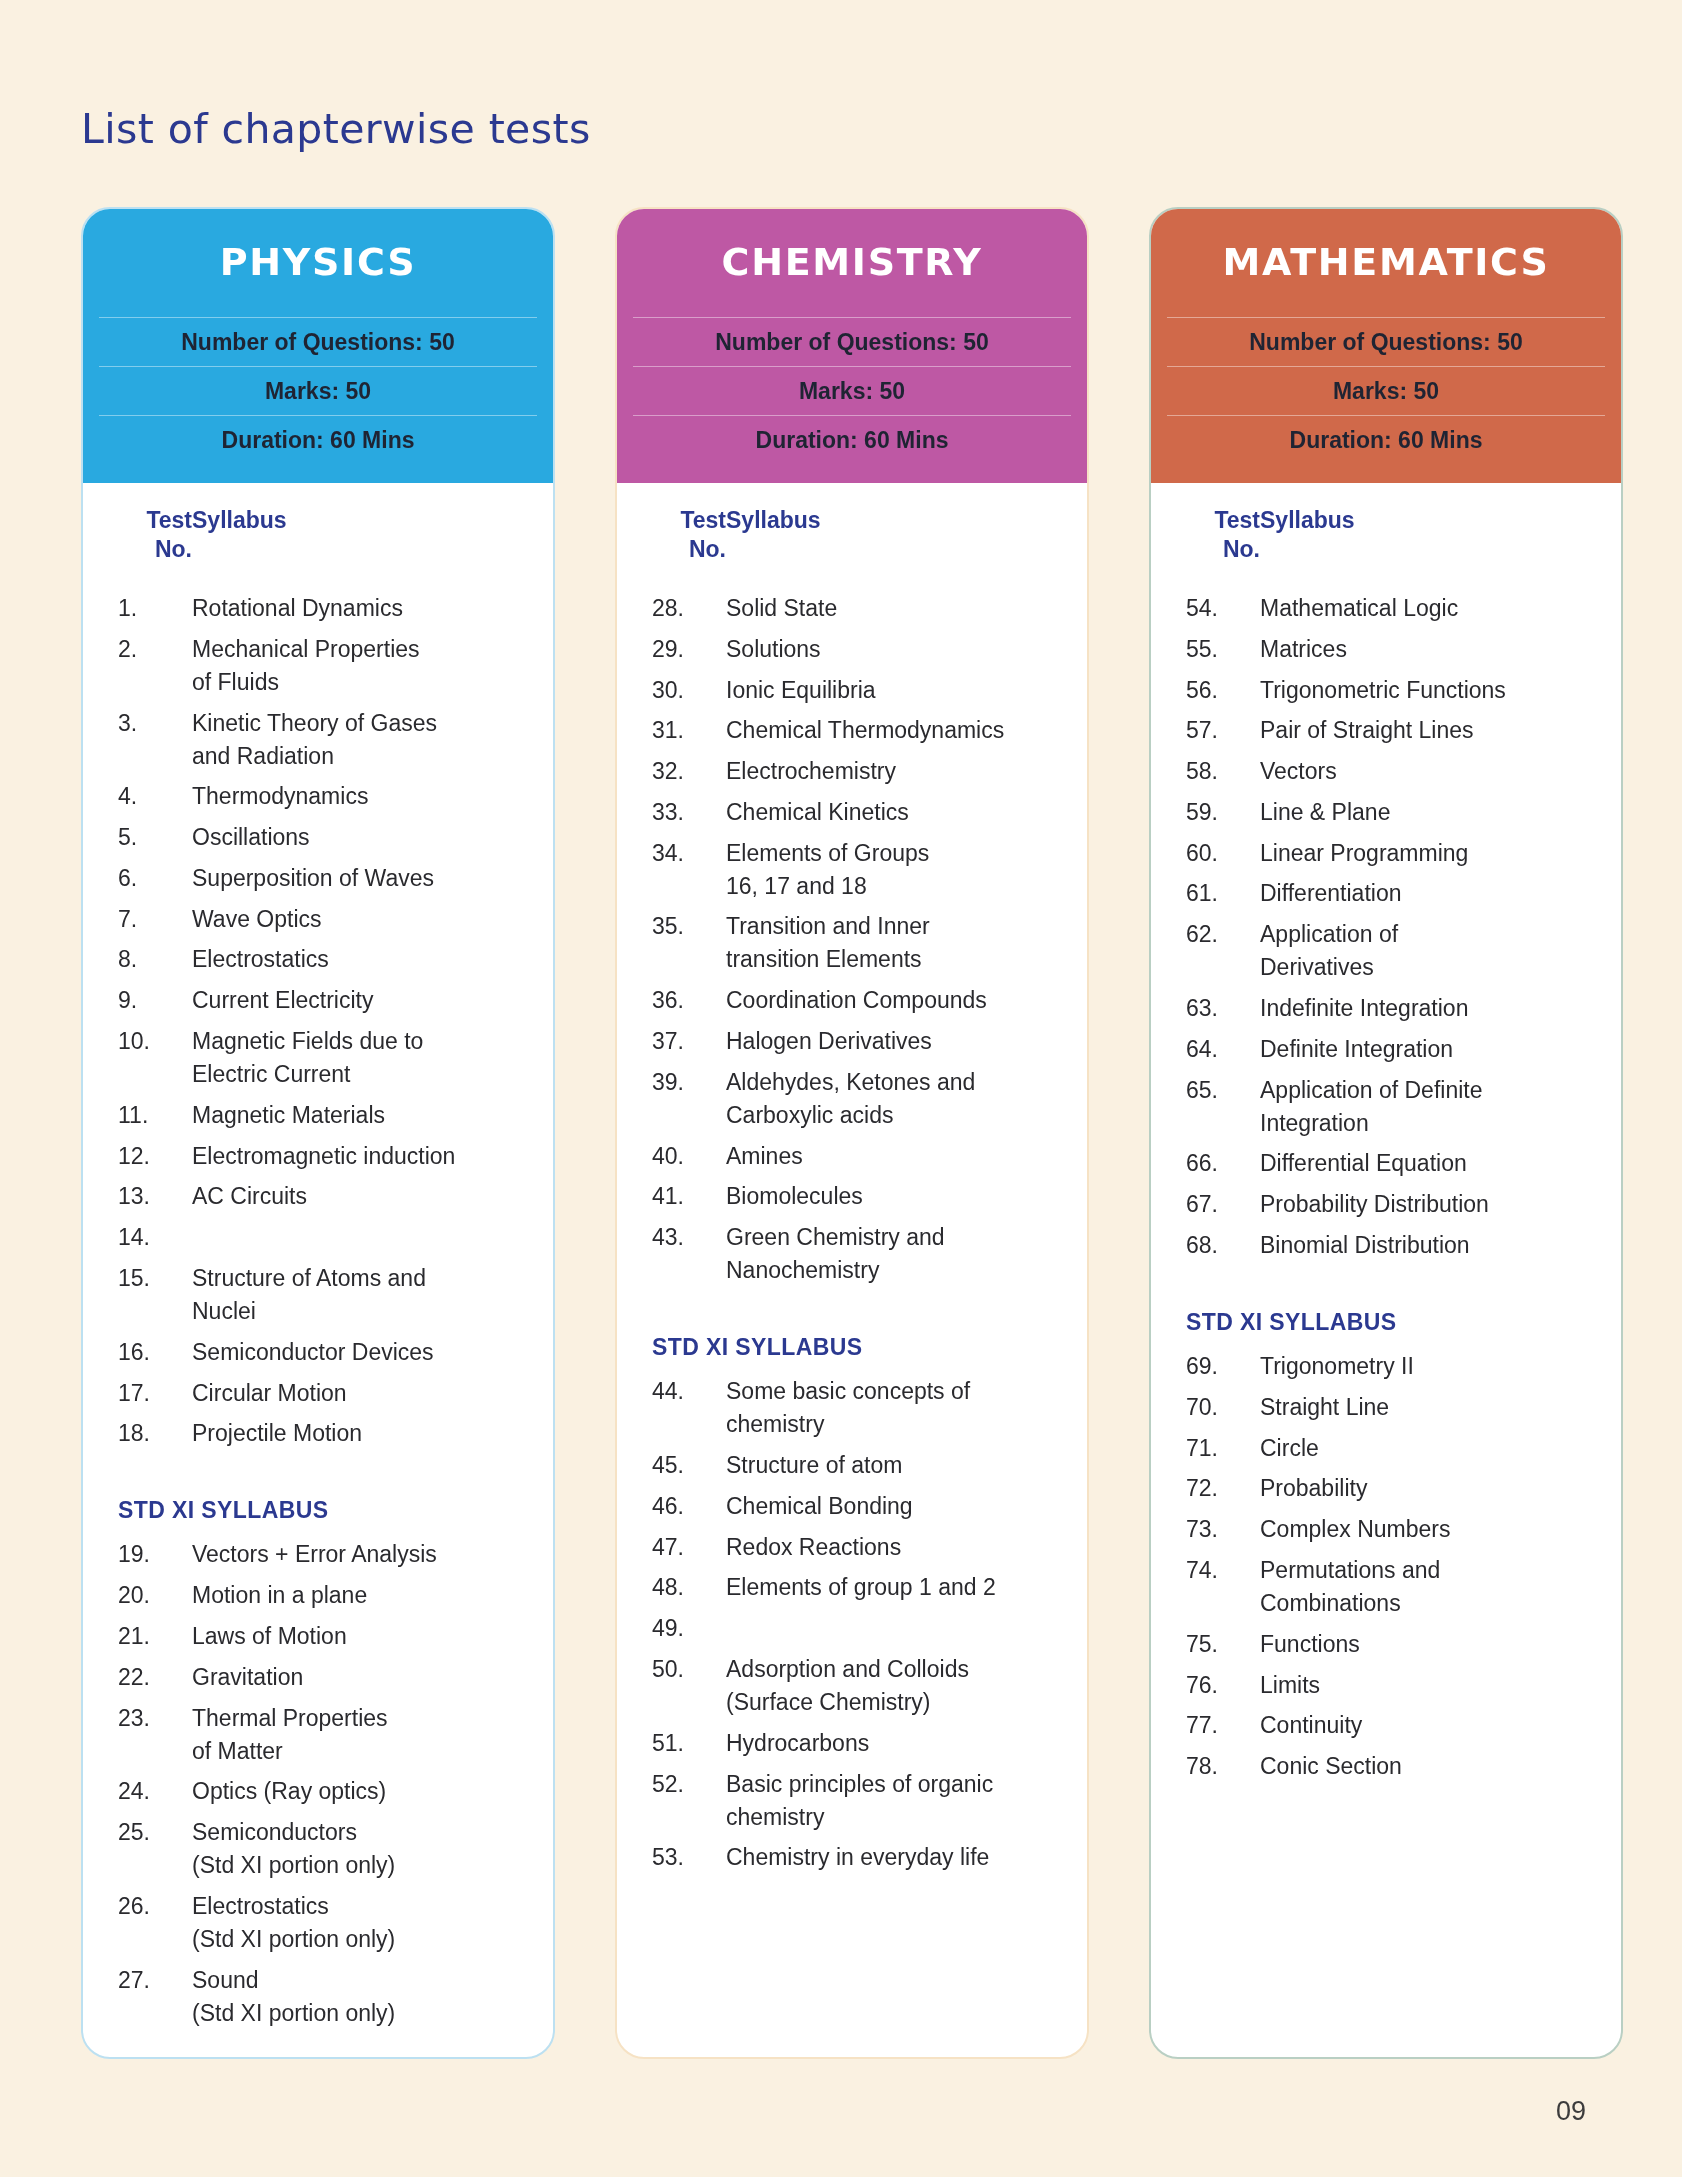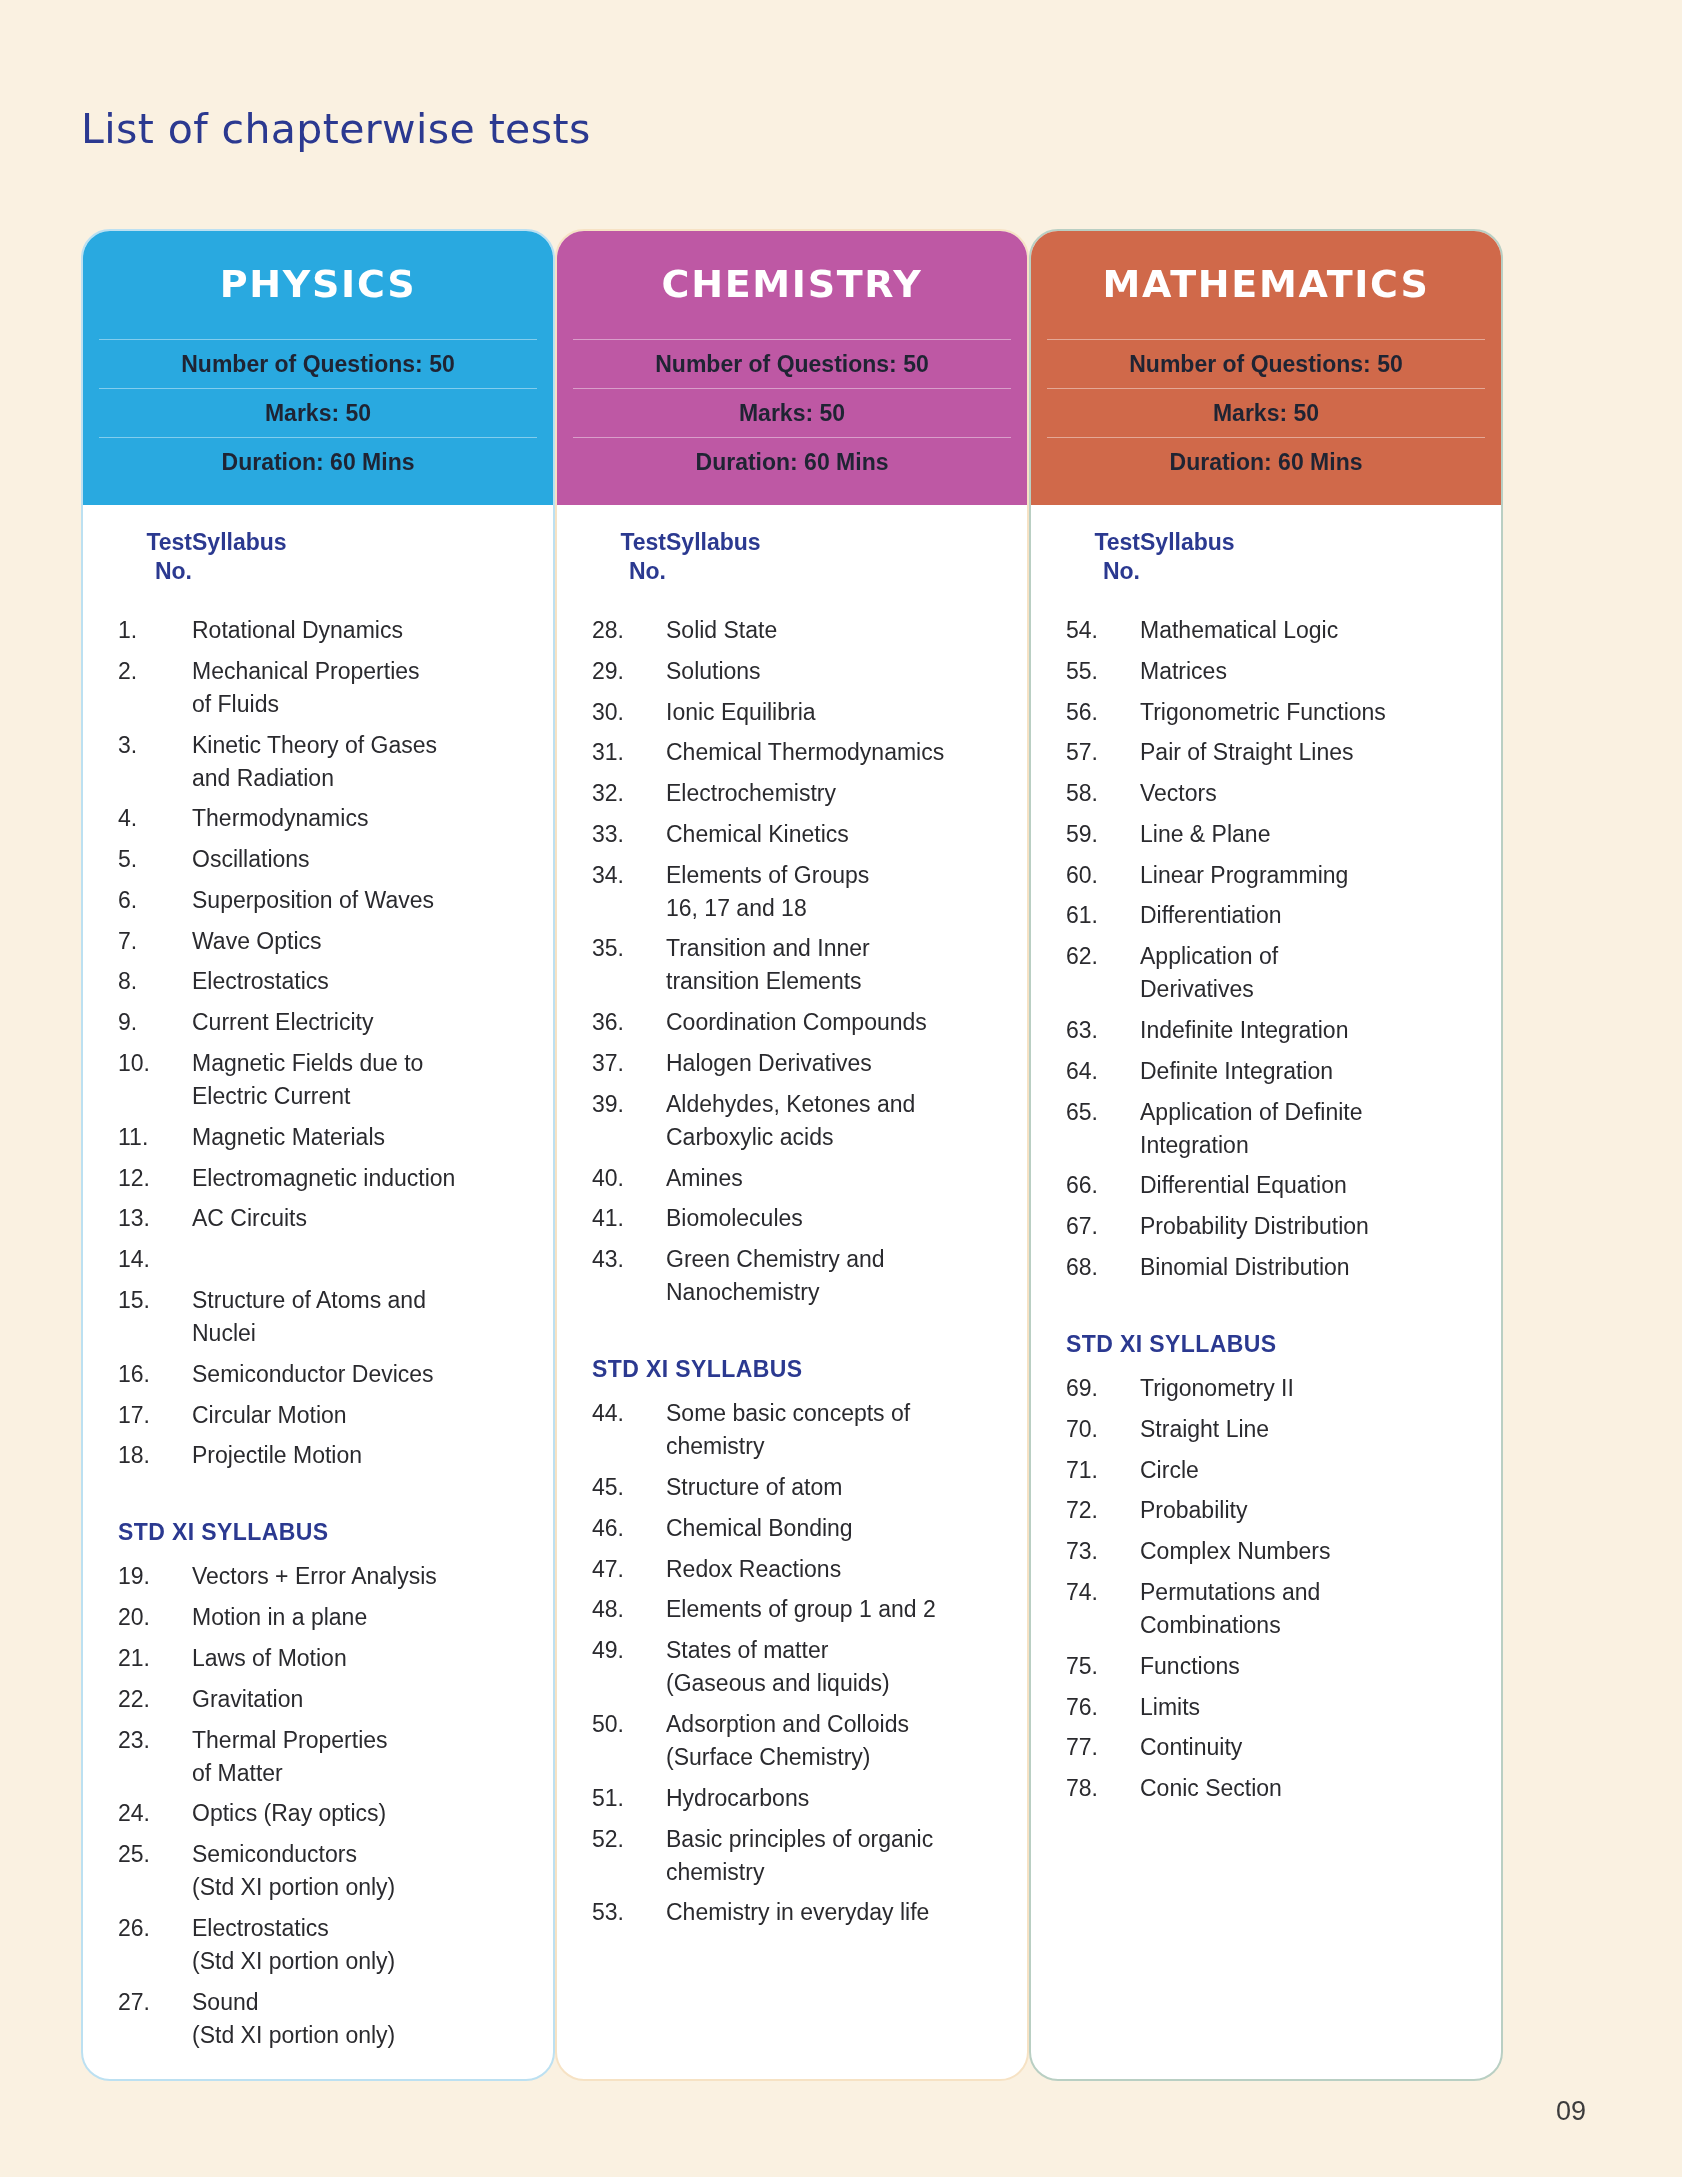--- a/index.html
+++ b/index.html
@@ -4,21 +4,21 @@
 <style>
   * { margin:0; padding:0; box-sizing:border-box; }
   html,body { width:1683px; height:2177px; }
   body { font-family:"Liberation Sans", sans-serif; }
   .page { position:relative; width:1683px; height:2177px; background:#FAF1E1; overflow:hidden; }
   .page-title {
     position:absolute; left:81px; top:105px;
     font-family:"DejaVu Sans", sans-serif;
     font-size:41px; font-weight:normal; color:#2B3990; letter-spacing:0.4px;
   }
-  .cards { position:absolute; left:81px; top:229px; display:flex; }
+  .cards { position:absolute; left:81px; top:207px; display:flex; gap:60px; }
   .card {
     width:474px; height:1852px; background:#FFFFFF;
     border:2.6px solid var(--brd); border-radius:29px; overflow:hidden;
   }
   .card-header {
     background:var(--hdr); height:277px; margin:-2.6px -2.6px 0 -2.6px;
     border-radius:29px 29px 0 0;
   }
   .card-title {
     height:111px; display:flex; align-items:center; justify-content:center;
@@ -332,22 +332,20 @@
     <span class="test-title">Redox Reactions</span>
   </div>
 
   <div class="test-row">
     <span class="test-no">48.</span>
     <span class="test-title">Elements of group 1 and 2</span>
   </div>
 
   <div class="test-row">
     <span class="test-no">49.</span>
-    <span class="test-title">States of matter
-(Gaseous and liquids)</span>
   </div>
 
   <div class="test-row">
     <span class="test-no">50.</span>
     <span class="test-title">Adsorption and Colloids
 (Surface Chemistry)</span>
   </div>
 
   <div class="test-row">
     <span class="test-no">51.</span>

